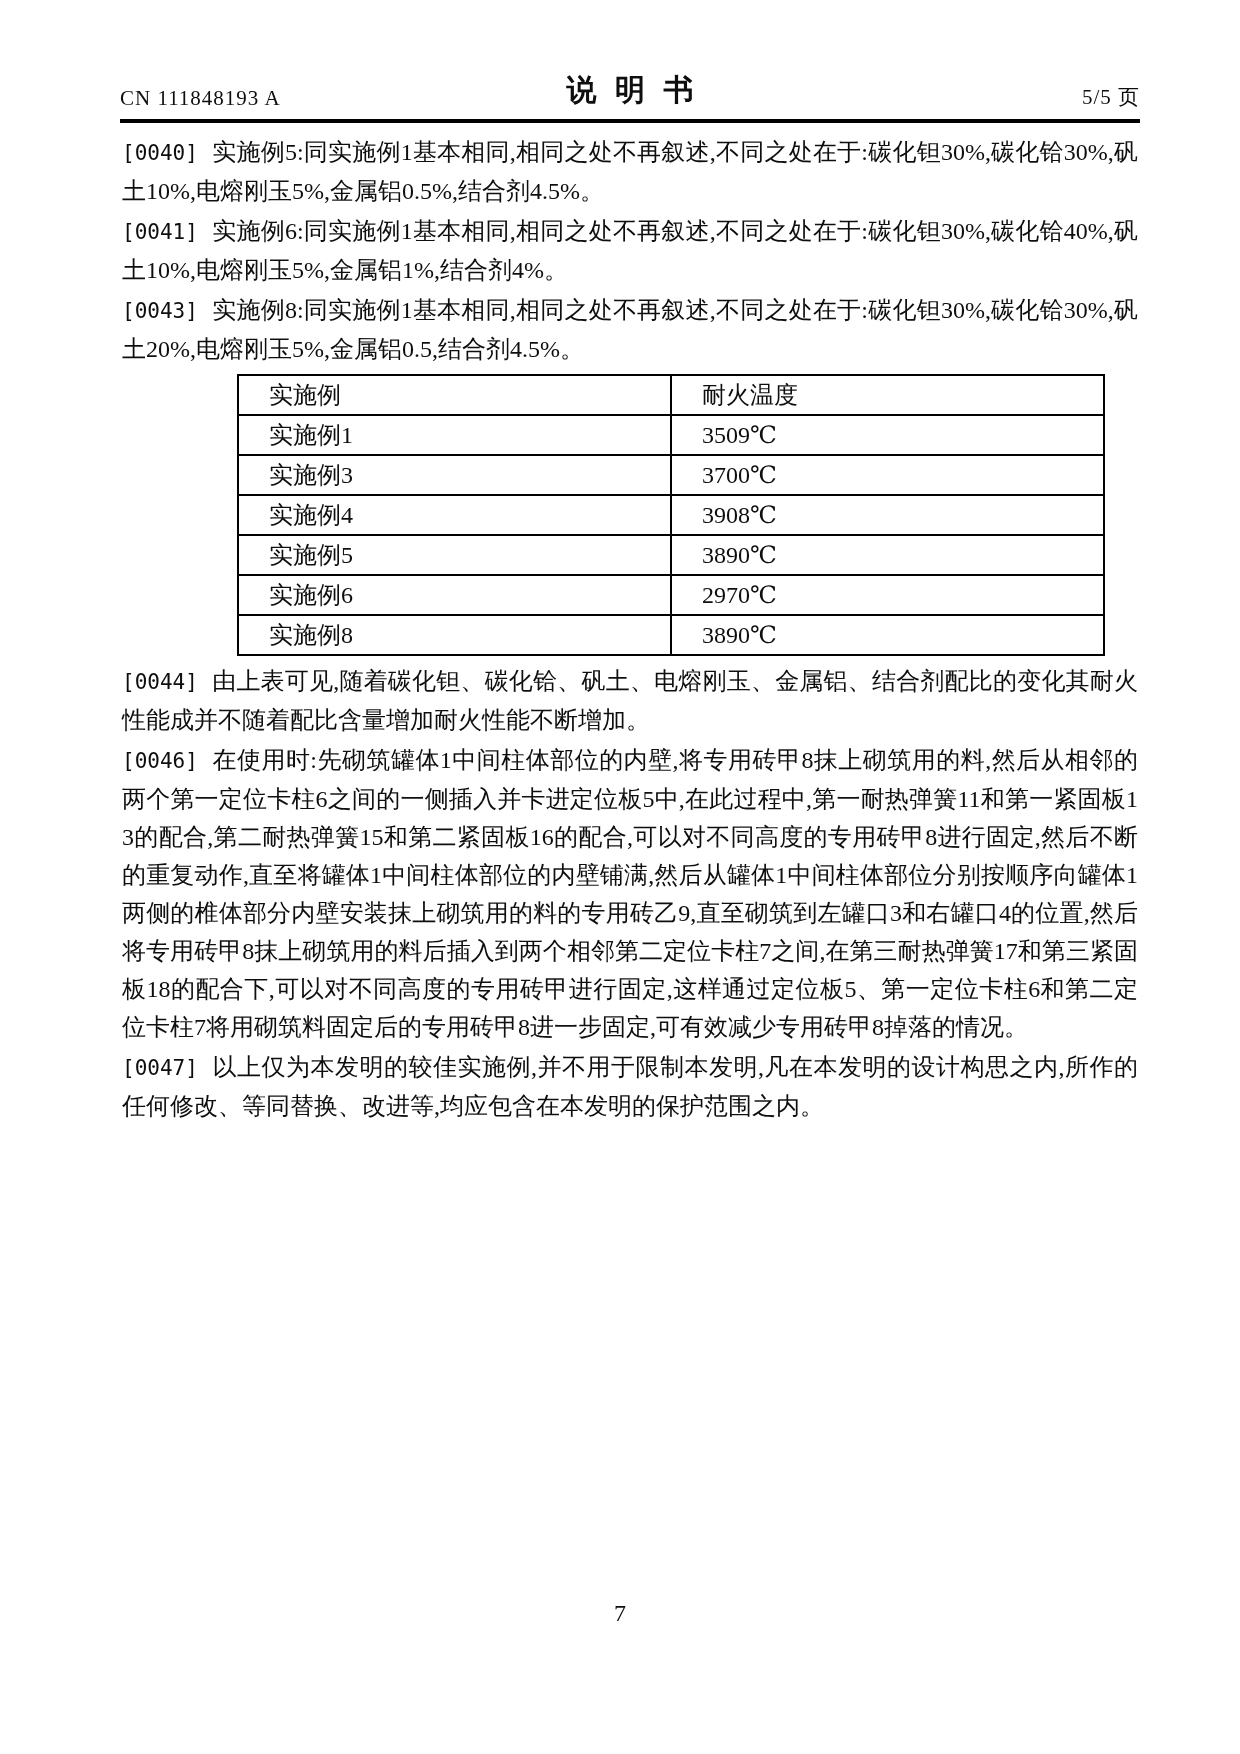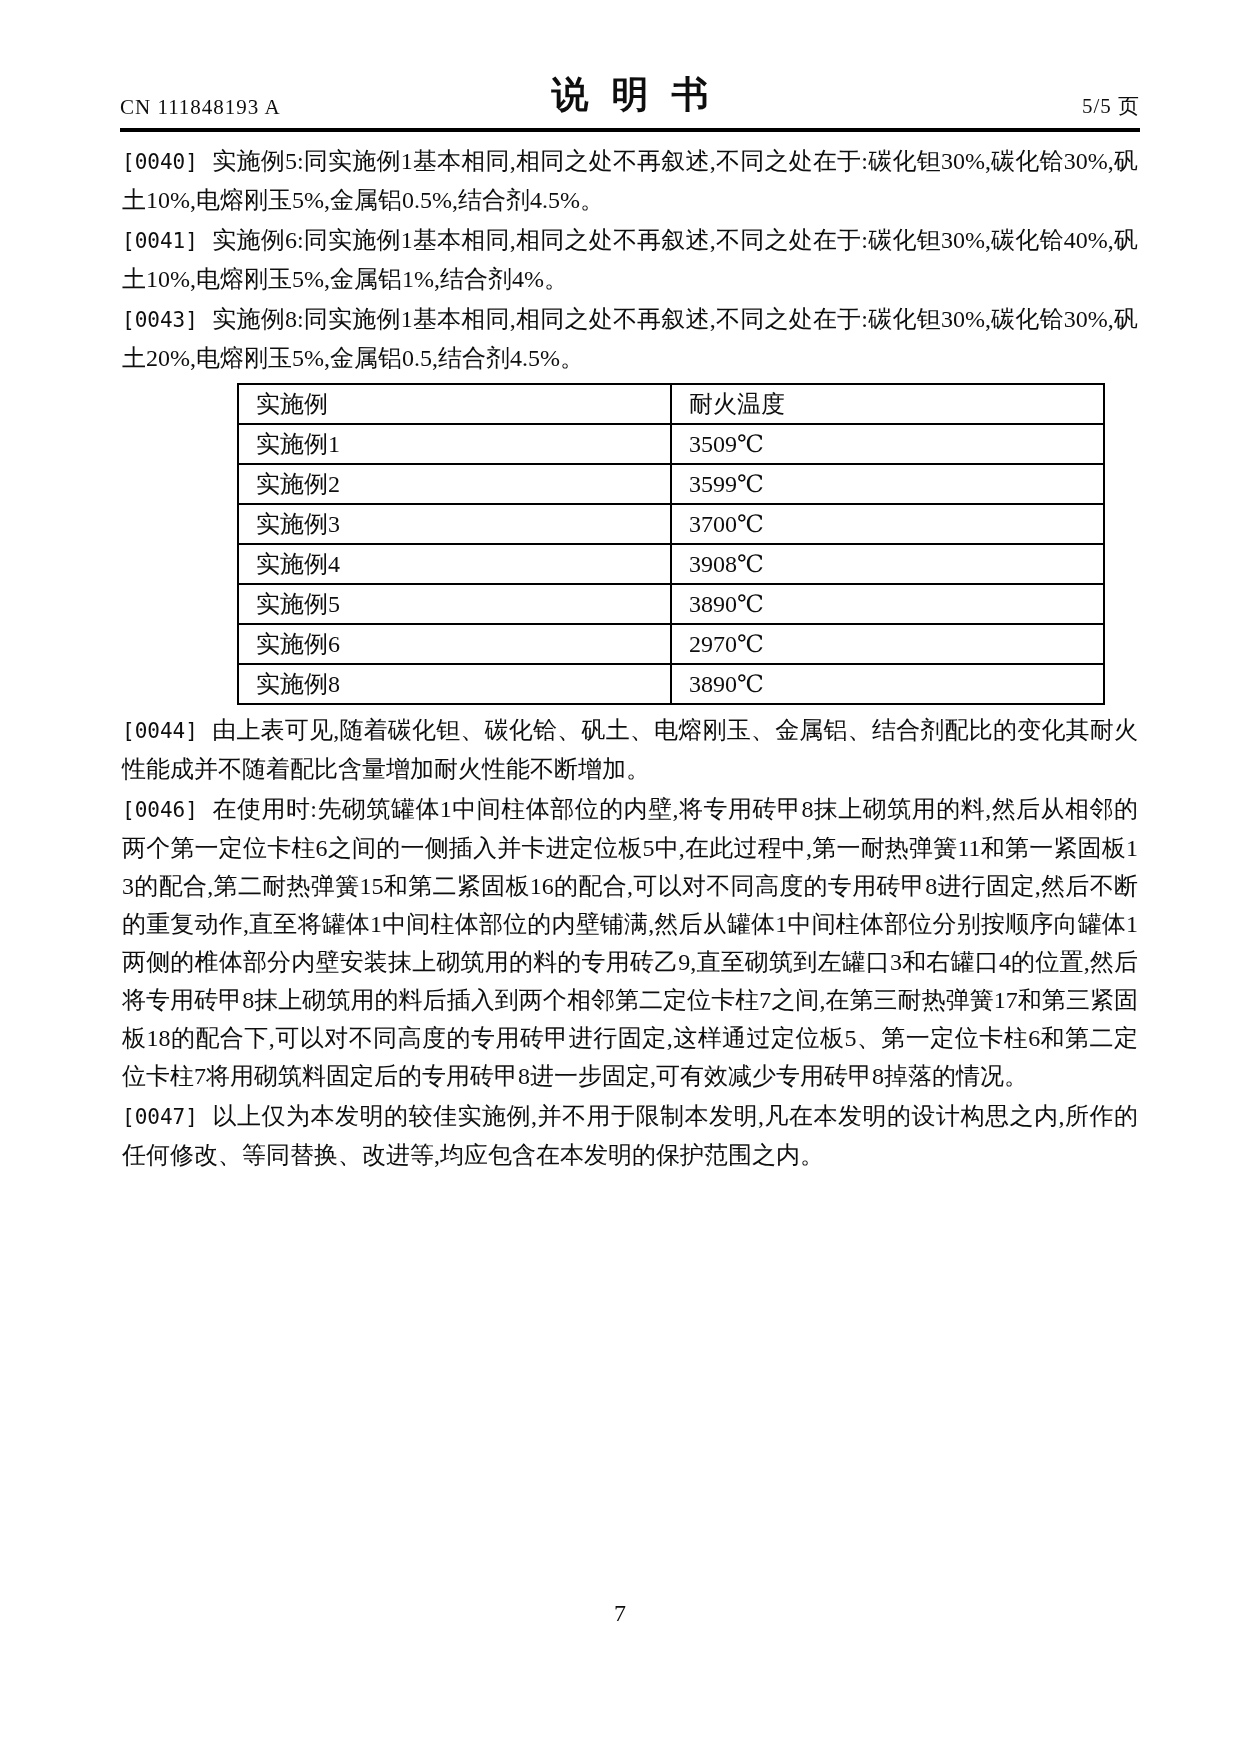--- a/index.html
+++ b/index.html
@@ -22,21 +22,21 @@
   }
   .page-header {
     display: flex;
     align-items: flex-end;
     justify-content: center;
   }
   .header-side { flex: 1 1 0; font-size: 21px; letter-spacing: 1px; white-space: nowrap; }
   .header-side.right { text-align: right; }
   .doc-title {
     flex: 0 0 auto;
-    font-size: 37px;
+    font-size: 30px;
     font-weight: bold;
     letter-spacing: 0.62em;
     margin-right: -0.62em;
     white-space: nowrap;
   }
   .header-rule {
     margin-top: 8px;
     height: 0;
     border-top: 4px solid #000;
   }
@@ -61,21 +61,21 @@
     width: 868px;
     table-layout: fixed;
   }
   table.data-table th,
   table.data-table td {
     border: 2px solid #000;
     font-size: 24px;
     font-weight: normal;
     text-align: left;
     height: 40px;
-    padding: 0 6px 0 17px;
+    padding: 0 6px 0 30px;
     vertical-align: middle;
     white-space: nowrap;
     overflow: hidden;
   }
   .page-footer {
     position: absolute;
     left: 0;
     right: 0;
     top: 1600px;
     text-align: center;
@@ -111,24 +111,20 @@
             <th>实施例</th>
             <th>耐火温度</th>
           </tr>
         </thead>
         <tbody>
           <tr>
               <td>实施例1</td>
               <td>3509℃</td>
             </tr>
           <tr>
-              <td>实施例2</td>
-              <td>3599℃</td>
-            </tr>
-          <tr>
               <td>实施例3</td>
               <td>3700℃</td>
             </tr>
           <tr>
               <td>实施例4</td>
               <td>3908℃</td>
             </tr>
           <tr>
               <td>实施例5</td>
               <td>3890℃</td>

